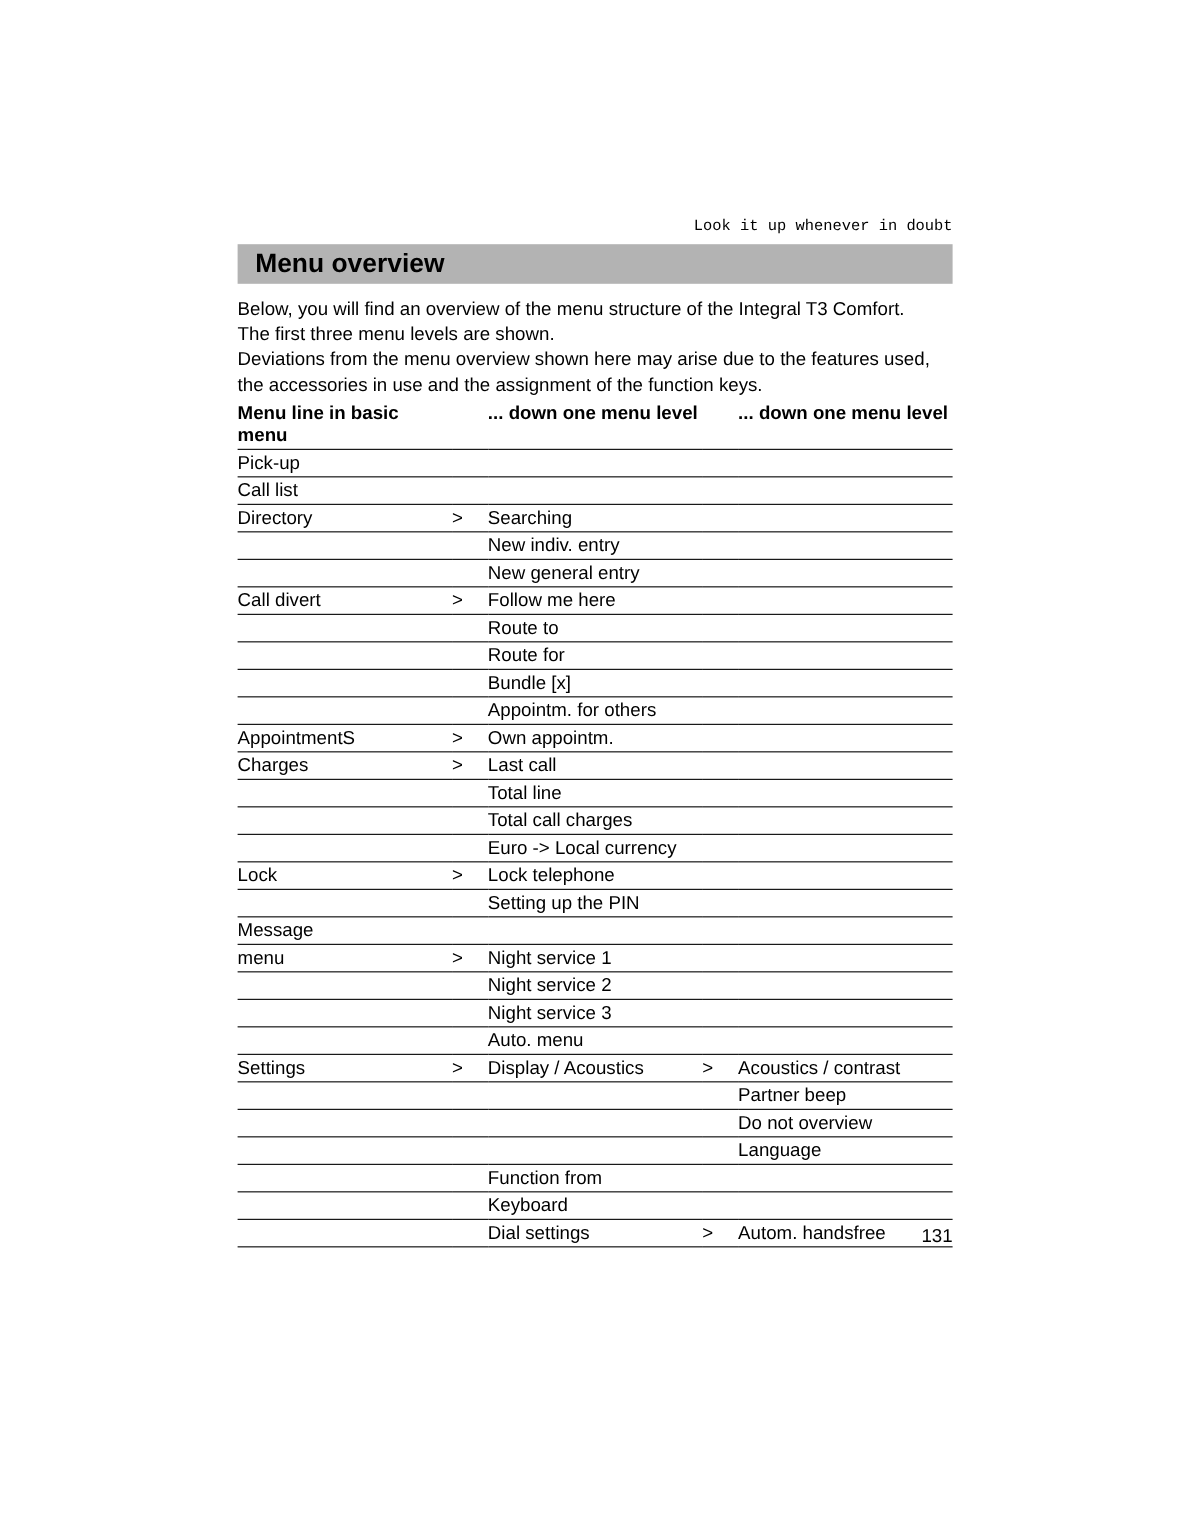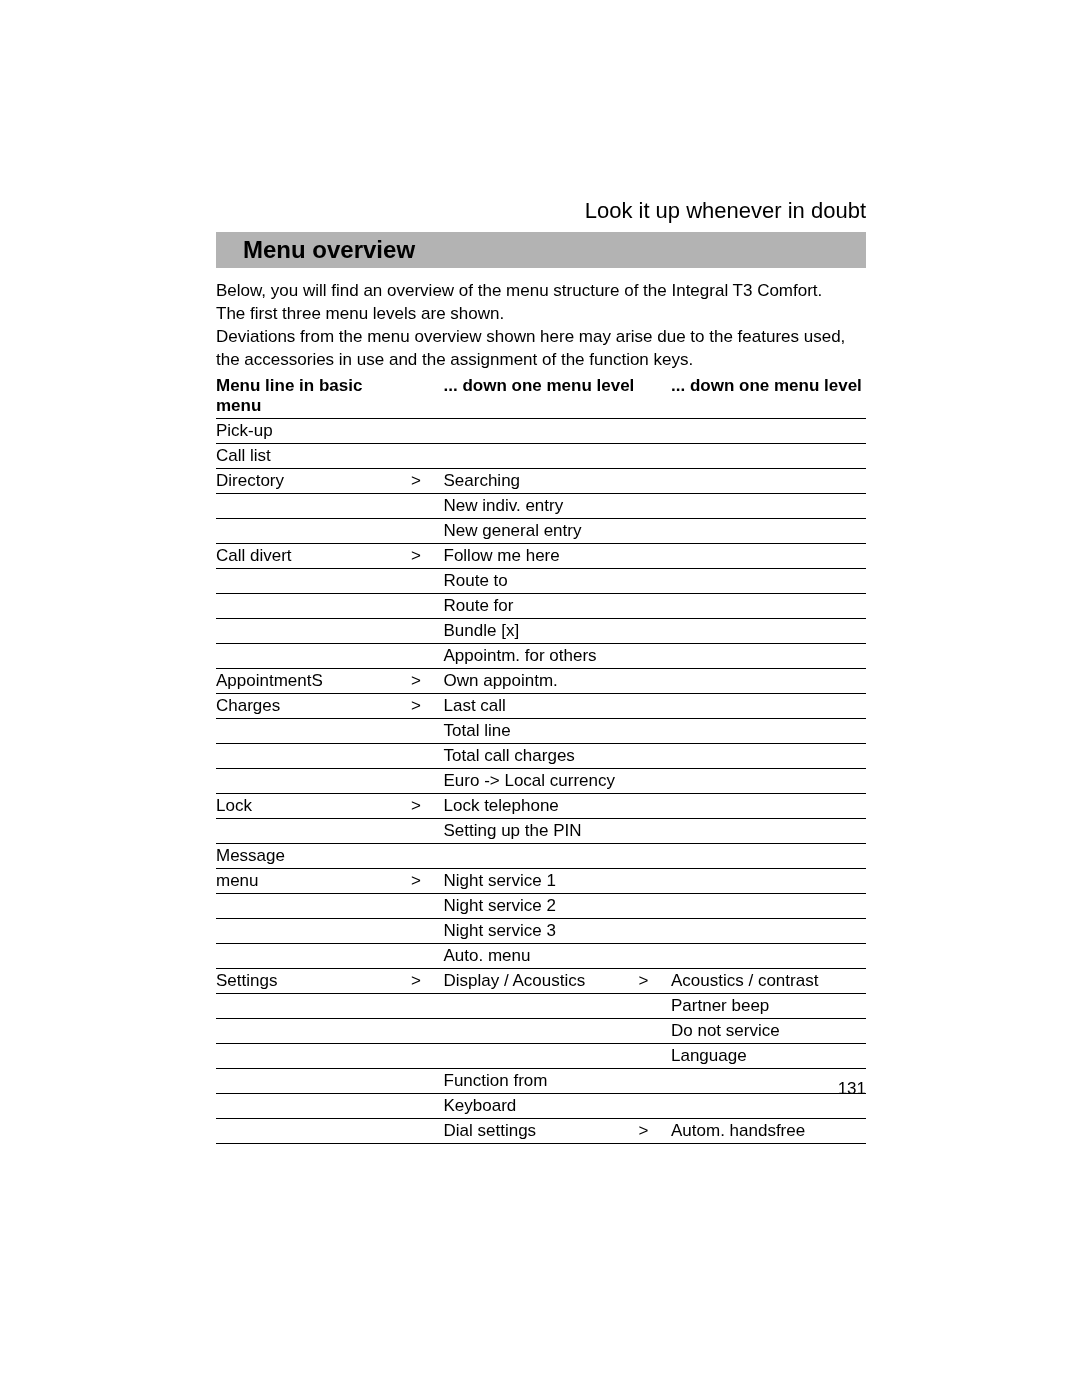--- a/index.html
+++ b/index.html
@@ -15,26 +15,27 @@
     position: relative;
   }
   .page {
     position: absolute;
     left: 216px;
     top: 198px;
     width: 650px;
   }
   .header-right {
     text-align: right;
-    font-size: 22px;
+    font-size: 14px;
     margin-bottom: 8px;
+    font-family: Liberation Mono, monospace;
   }
   .title-bar {
     background: #b3b3b3;
-    padding: 4px 27px;
+    padding: 4px 16px;
     font-size: 24px;
     font-weight: bold;
     margin-bottom: 12px;
   }
   .intro {
     font-size: 17px;
     line-height: 1.35;
     margin-bottom: 2px;
   }
   table {
@@ -54,21 +55,21 @@
   }
   .col1 { width: 30%; }
   .colsep { width: 5%; text-align: center; }
   .col2 { width: 30%; }
   .col3 { width: 30%; }
   .bb { border-bottom: 1px solid #000; }
   .bb-thick { border-bottom: 1.5px solid #000; }
   .pagenum {
     position: absolute;
     right: 0;
-    top: 881px;
+    top: 916px;
     font-size: 17px;
   }
 </style>
 </head>
 <body>
 
 <div class="page">
 
   <div class="header-right">Look it up whenever in doubt</div>
 
@@ -265,21 +266,21 @@
           <td class="bb"></td>
           <td class="bb"></td>
           <td class="bb"></td>
           <td class="bb">Partner beep</td>
         </tr>
       <tr>
           <td class="bb"></td>
           <td class="bb"></td>
           <td class="bb"></td>
           <td class="bb"></td>
-          <td class="bb">Do not service</td>
+          <td class="bb">Do not overview</td>
         </tr>
       <tr>
           <td class="bb"></td>
           <td class="bb"></td>
           <td class="bb"></td>
           <td class="bb"></td>
           <td class="bb">Language</td>
         </tr>
       <tr>
           <td class="bb"></td>

